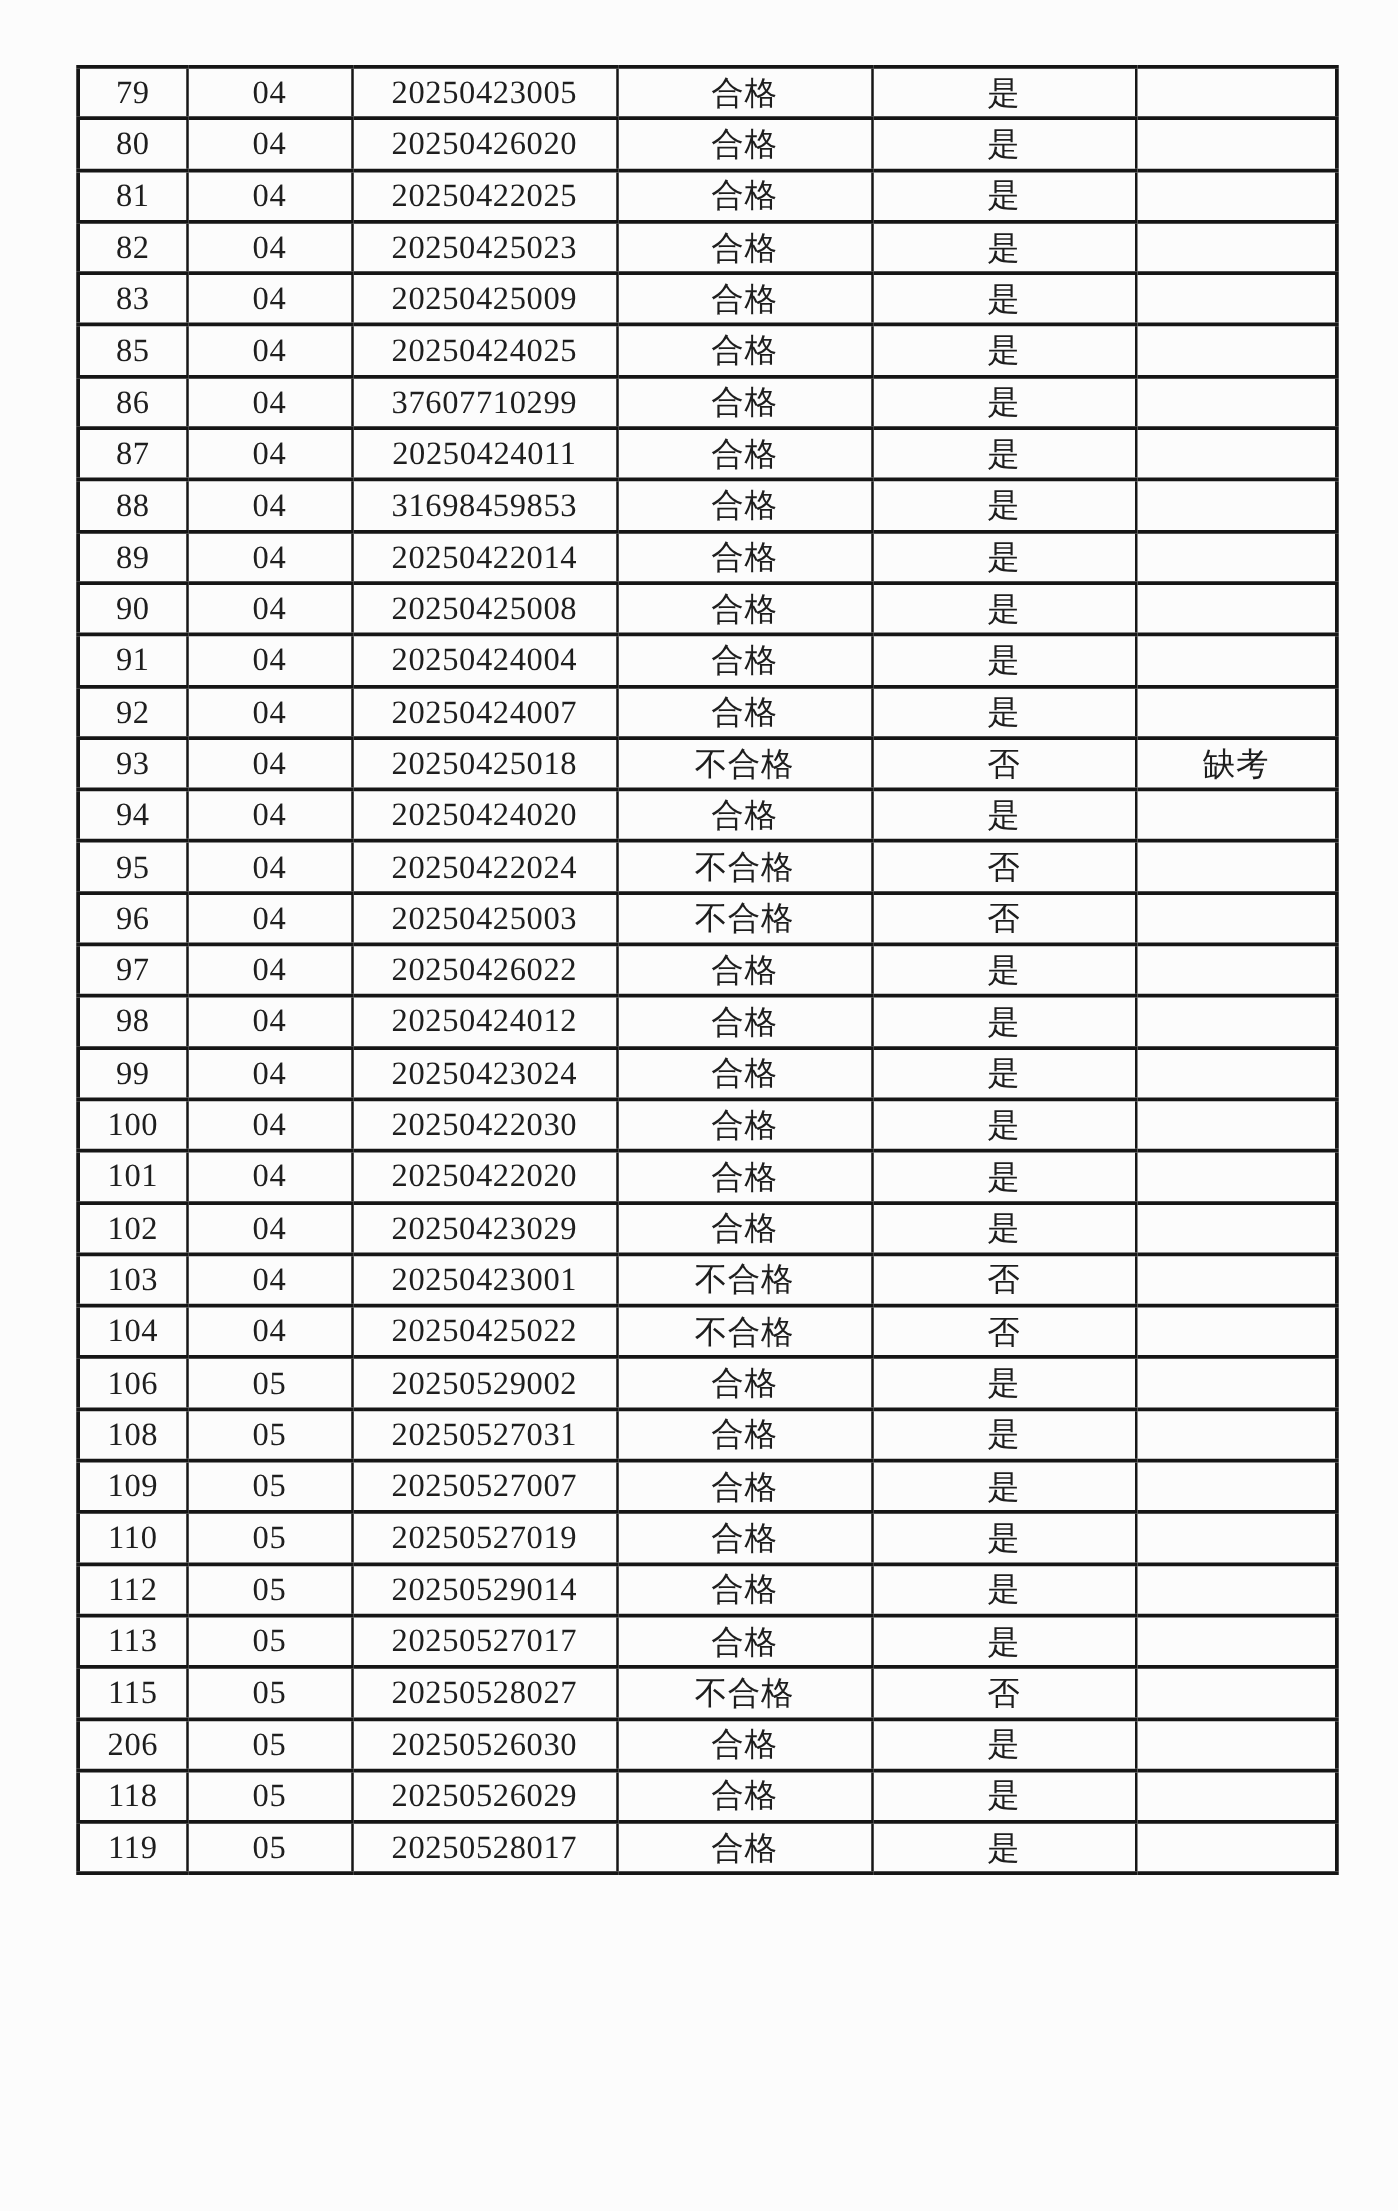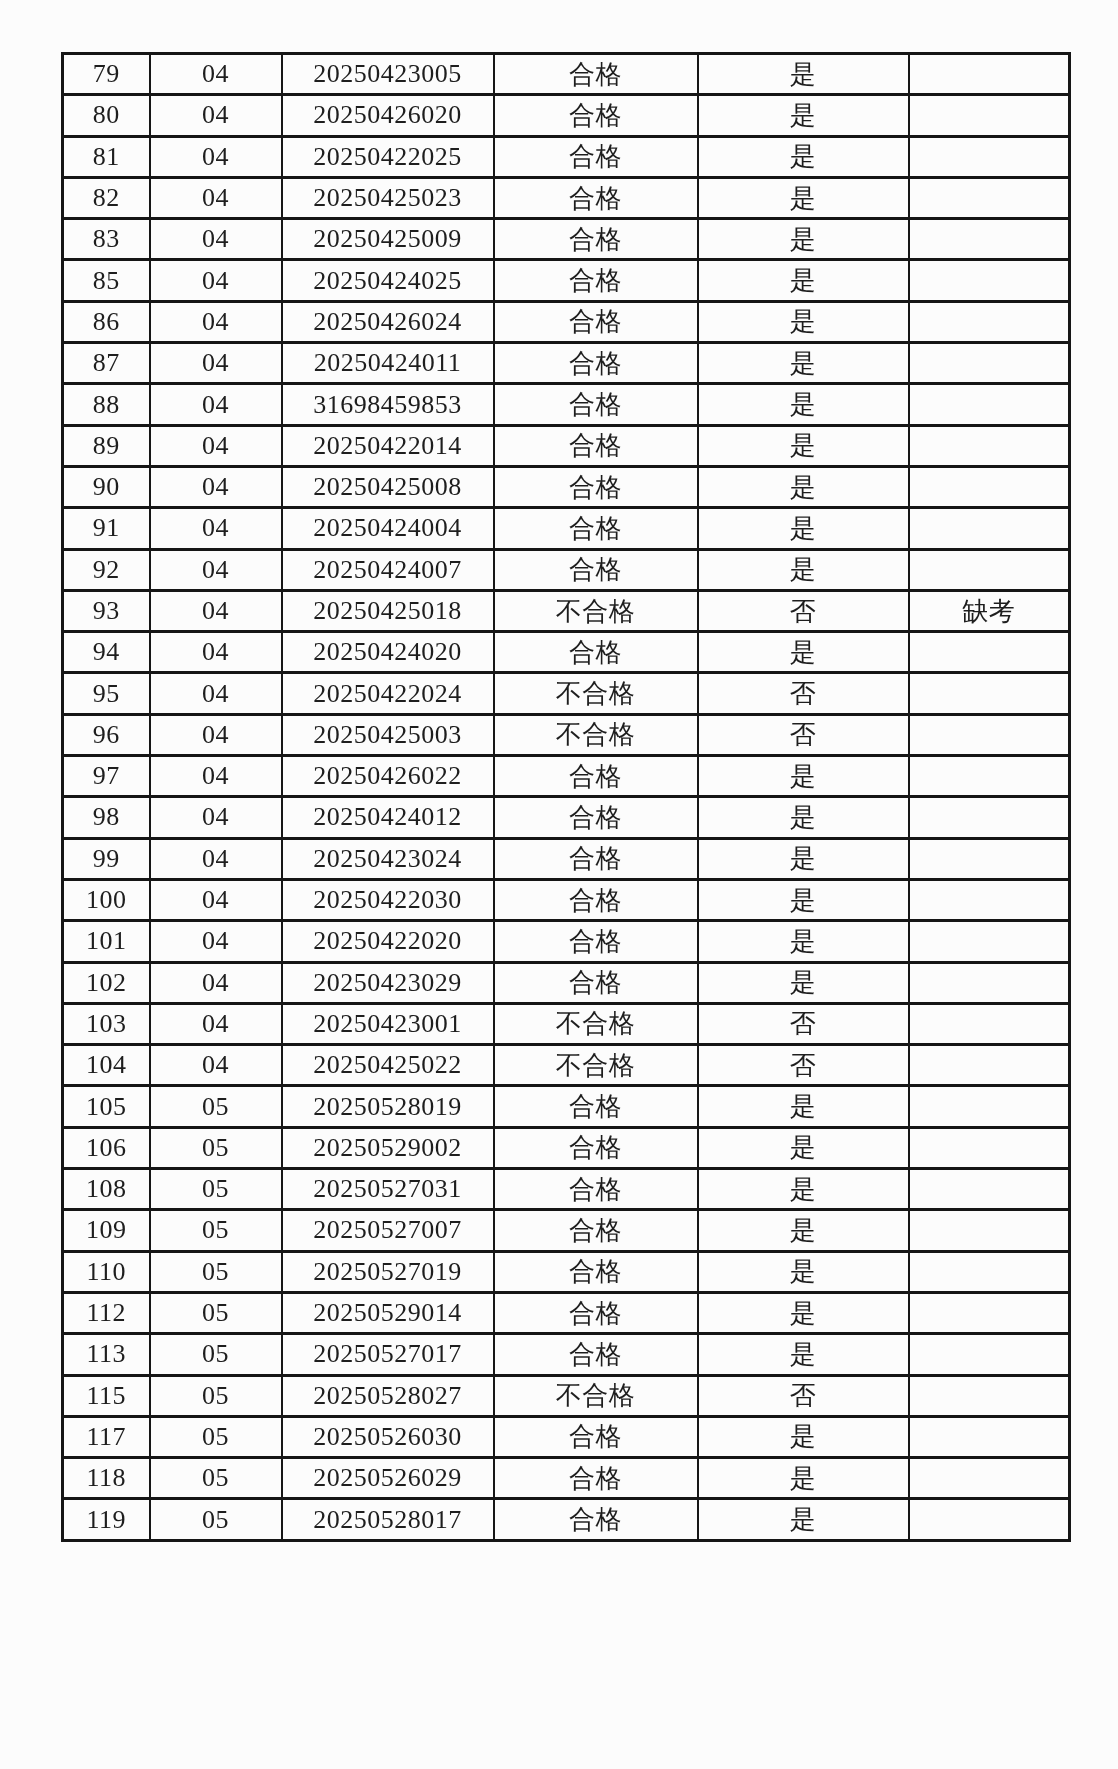--- a/index.html
+++ b/index.html
@@ -109,21 +109,21 @@
     <td>85</td>
     <td>04</td>
     <td>20250424025</td>
     <td>合格</td>
     <td>是</td>
     <td></td>
   </tr>
         <tr>
     <td>86</td>
     <td>04</td>
-    <td>20250426024</td>
+    <td>37607710299</td>
     <td>合格</td>
     <td>是</td>
     <td></td>
   </tr>
         <tr>
     <td>87</td>
     <td>04</td>
     <td>20250424011</td>
     <td>合格</td>
     <td>是</td>
@@ -259,28 +259,20 @@
   </tr>
         <tr>
     <td>104</td>
     <td>04</td>
     <td>20250425022</td>
     <td>不合格</td>
     <td>否</td>
     <td></td>
   </tr>
         <tr>
-    <td>105</td>
-    <td>05</td>
-    <td>20250528019</td>
-    <td>合格</td>
-    <td>是</td>
-    <td></td>
-  </tr>
-        <tr>
     <td>106</td>
     <td>05</td>
     <td>20250529002</td>
     <td>合格</td>
     <td>是</td>
     <td></td>
   </tr>
         <tr>
     <td>108</td>
     <td>05</td>
@@ -323,21 +315,21 @@
   </tr>
         <tr>
     <td>115</td>
     <td>05</td>
     <td>20250528027</td>
     <td>不合格</td>
     <td>否</td>
     <td></td>
   </tr>
         <tr>
-    <td>117</td>
+    <td>206</td>
     <td>05</td>
     <td>20250526030</td>
     <td>合格</td>
     <td>是</td>
     <td></td>
   </tr>
         <tr>
     <td>118</td>
     <td>05</td>
     <td>20250526029</td>

